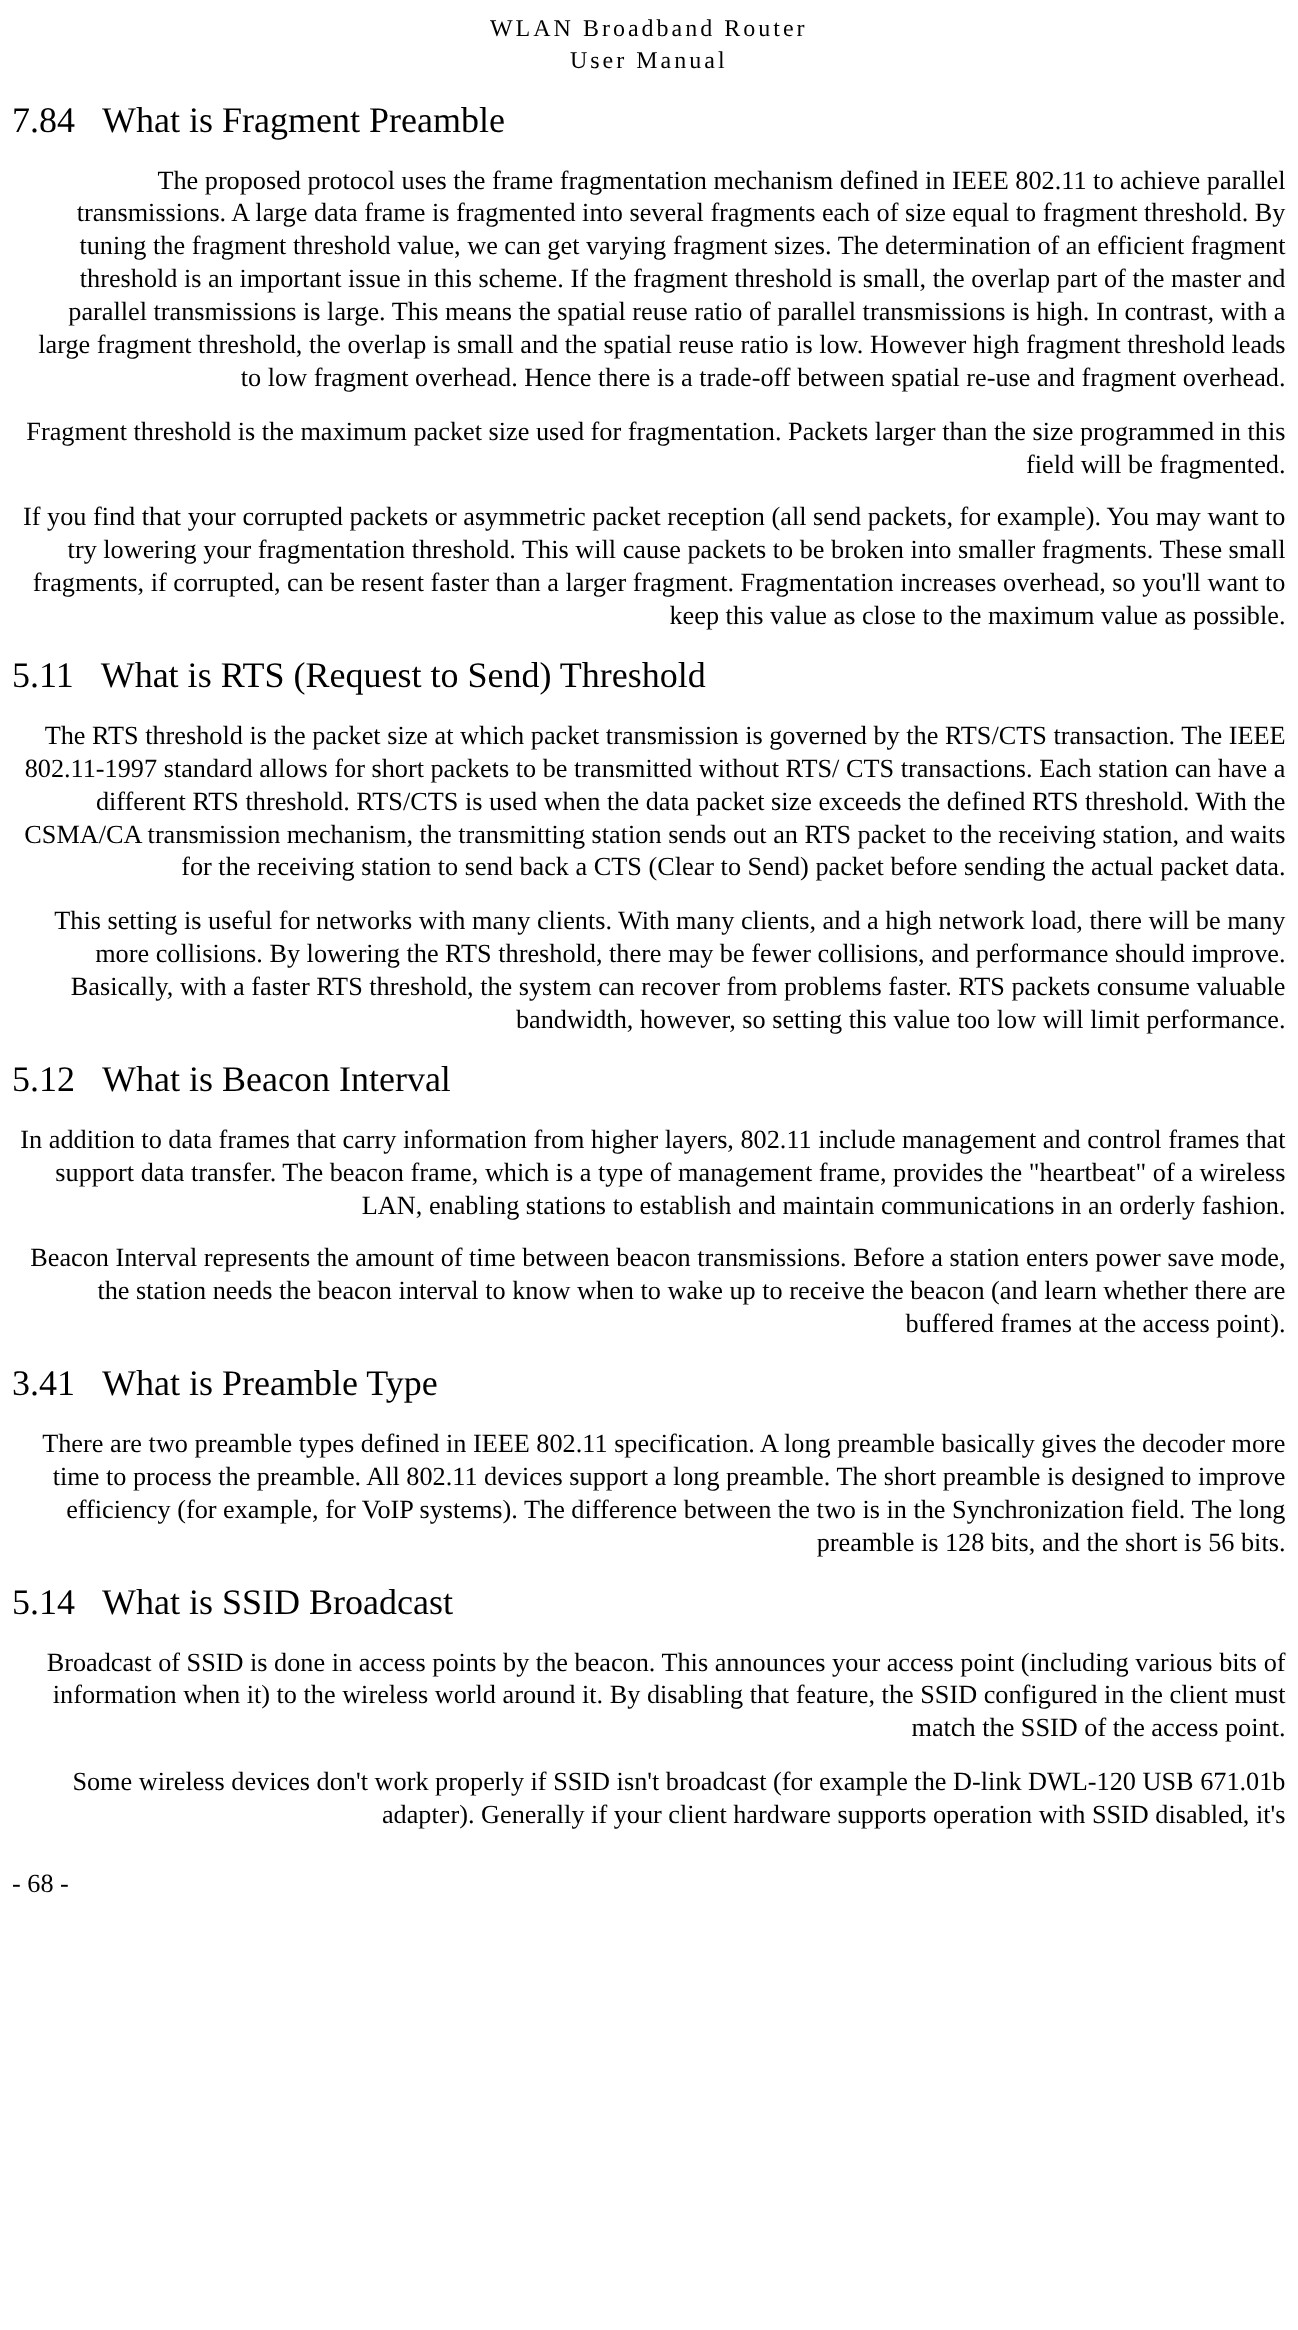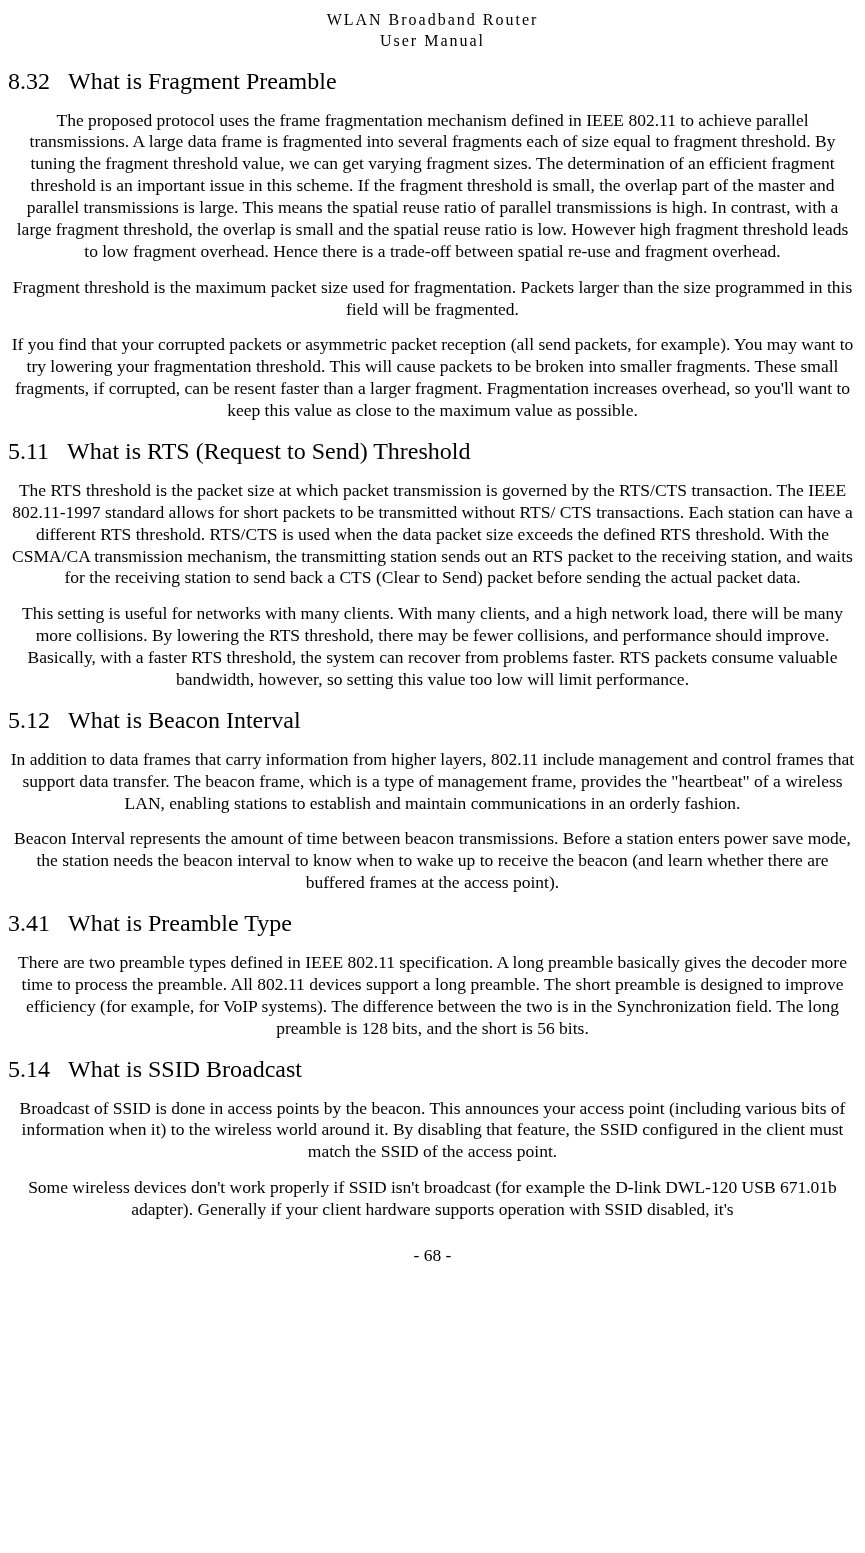--- a/index.html
+++ b/index.html
@@ -24,38 +24,38 @@
       font-weight: normal;
       margin: 14px 0 14px 0;
       font-family: "Times New Roman", Times, serif;
     }
     .sec-num {
       display: inline-block;
       margin-right: 18px;
     }
     p {
       margin: 0 0 14px 0;
-      text-align: center;
+      text-align: right;
     }
     .footer {
-      text-align: center;
+      text-align: left;
       margin-top: 24px;
       font-size: 17.5px;
     }
   </style>
 </head>
 <body>
 
 <div class="header">
   <span>WLAN Broadband Router</span><br>
   <span>User Manual</span>
 </div>
 
 <h2>
-  <span class="sec-num">8.32</span><span>What is Fragment Preamble</span>
+  <span class="sec-num">7.84</span><span>What is Fragment Preamble</span>
 </h2>
 <p>The proposed protocol uses the frame fragmentation mechanism defined in IEEE 802.11 to achieve parallel transmissions. A large data frame is fragmented into several fragments each of size equal to fragment threshold. By tuning the fragment threshold value, we can get varying fragment sizes. The determination of an efficient fragment threshold is an important issue in this scheme. If the fragment threshold is small, the overlap part of the master and parallel transmissions is large. This means the spatial reuse ratio of parallel transmissions is high. In contrast, with a large fragment threshold, the overlap is small and the spatial reuse ratio is low. However high fragment threshold leads to low fragment overhead. Hence there is a trade-off between spatial re-use and fragment overhead.</p>
 <p>Fragment threshold is the maximum packet size used for fragmentation. Packets larger than the size programmed in this field will be fragmented.</p>
 <p>If you find that your corrupted packets or asymmetric packet reception (all send packets, for example). You may want to try lowering your fragmentation threshold. This will cause packets to be broken into smaller fragments. These small fragments, if corrupted, can be resent faster than a larger fragment. Fragmentation increases overhead, so you'll want to keep this value as close to the maximum value as possible.</p>
 
 <h2>
   <span class="sec-num">5.11</span><span>What is RTS (Request to Send) Threshold</span>
 </h2>
 <p>The RTS threshold is the packet size at which packet transmission is governed by the RTS/CTS transaction. The IEEE 802.11-1997 standard allows for short packets to be transmitted without RTS/ CTS transactions. Each station can have a different RTS threshold. RTS/CTS is used when the data packet size exceeds the defined RTS threshold. With the CSMA/CA transmission mechanism, the transmitting station sends out an RTS packet to the receiving station, and waits for the receiving station to send back a CTS (Clear to Send) packet before sending the actual packet data.</p>
 <p>This setting is useful for networks with many clients. With many clients, and a high network load, there will be many more collisions. By lowering the RTS threshold, there may be fewer collisions, and performance should improve. Basically, with a faster RTS threshold, the system can recover  from problems faster. RTS packets consume valuable bandwidth, however, so setting this value too low will limit performance.</p>

